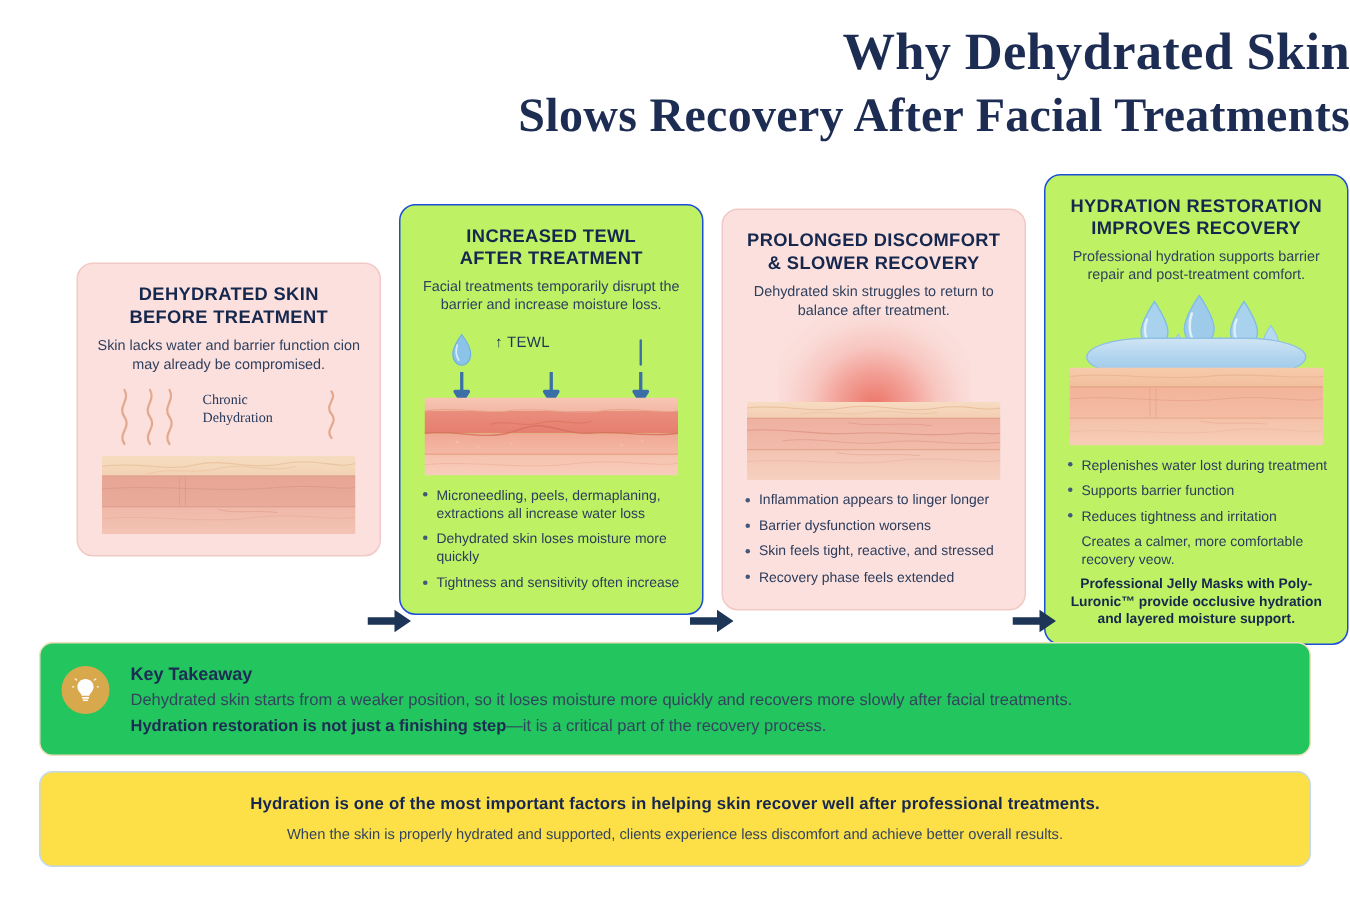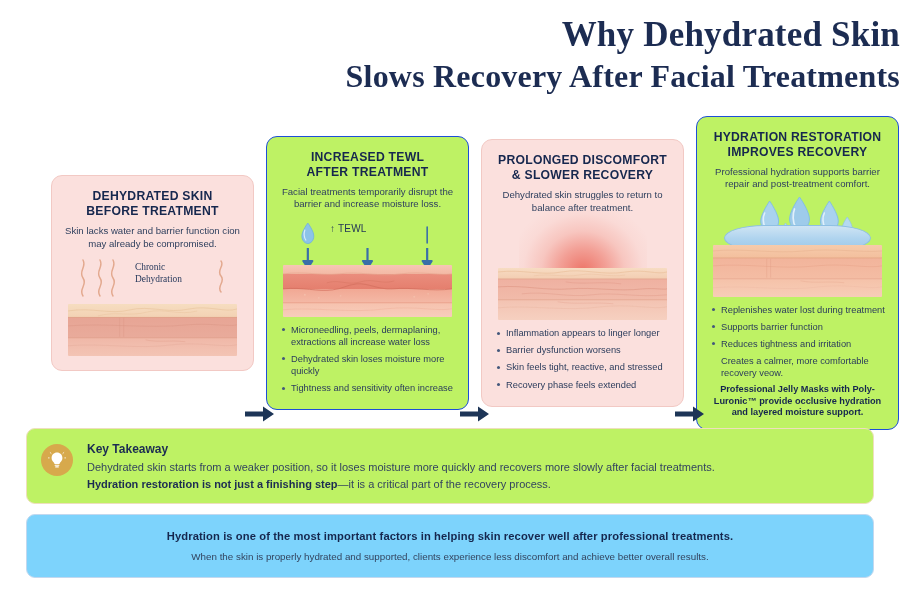--- a/index.html
+++ b/index.html
@@ -221,21 +221,21 @@
     color: #16274e;
   }
 
   
   .takeaway {
     position: absolute;
     top: 428px;
     left: 26px;
     width: 848px;
     height: 76px;
-    background: #bef264;
+    background: #22c55e;
     border: 1px solid #eedfbd;
     border-radius: 9px;
     display: flex;
     align-items: flex-start;
     padding: 12px 16px 10px 14px;
   }
   .bulb-badge {
     flex: 0 0 32px;
     width: 32px;
     height: 32px;
@@ -260,21 +260,21 @@
   }
   .takeaway-line b { color: #1c2c52; }
 
   
   .banner {
     position: absolute;
     top: 514px;
     left: 26px;
     width: 848px;
     height: 64px;
-    background: #7dd3fc;
+    background: #fde047;
     border: 1px solid #c2d8ef;
     border-radius: 9px;
     text-align: center;
     padding-top: 15px;
   }
   .banner-main {
     font-size: 11.2px;
     font-weight: 700;
     color: #16274e;
     letter-spacing: 0.1px;

